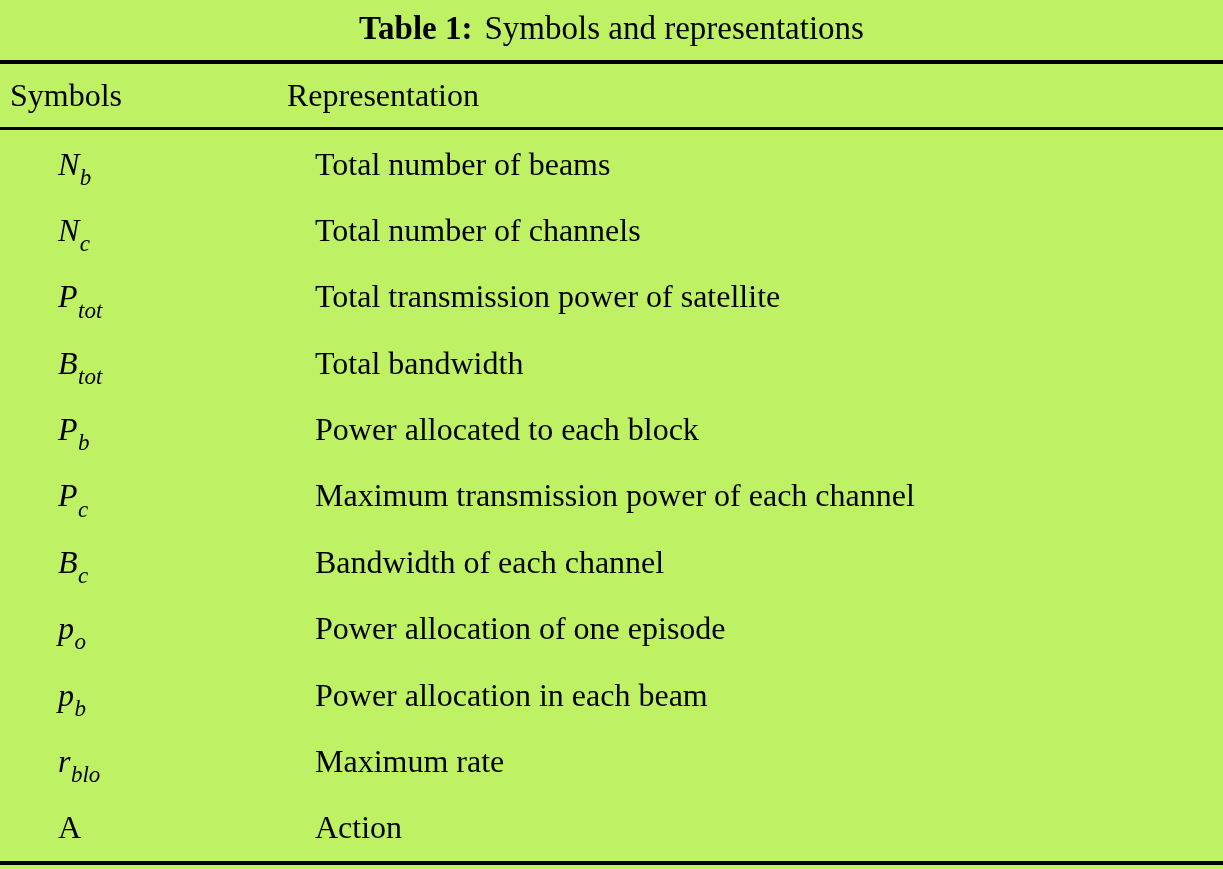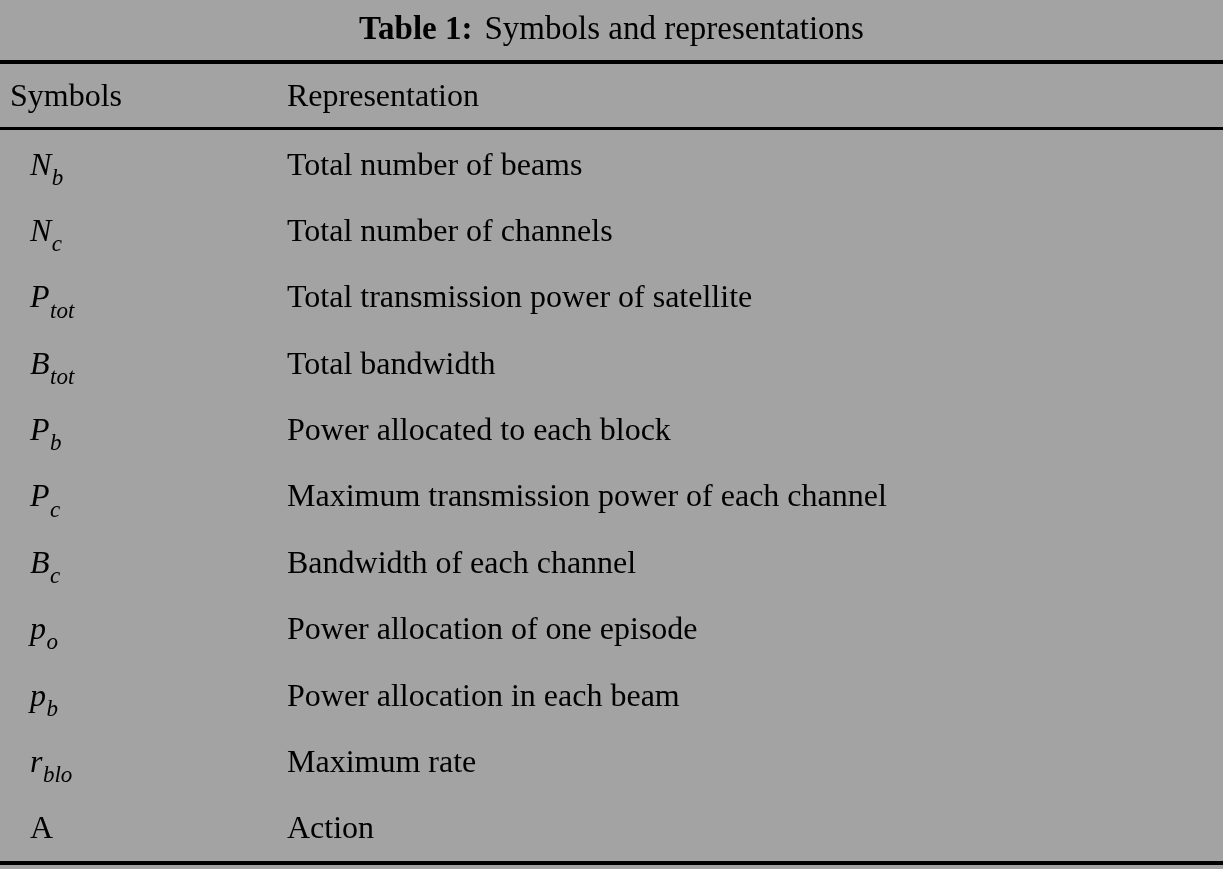--- a/index.html
+++ b/index.html
@@ -5,21 +5,21 @@
   html, body { margin: 0; padding: 0; }
   body {
     width: 1223px; height: 869px;
     background: #ffffff;
     color: #000000;
     font-family: "Liberation Serif", "DejaVu Serif", serif;
   }
   .figure {
     position: relative;
     width: 1223px; height: 869px;
-    background: #a3a3a3;
+    background: #bef264;
     overflow: hidden;
   }
   .caption {
     position: absolute;
     top: 6px; left: 0;
     width: 100%;
     text-align: center;
     font-size: 33px;
     line-height: 44px;
     white-space: nowrap;
@@ -45,20 +45,21 @@
     align-items: center;
     font-size: 32px;
   }
   .rows {
     position: absolute;
     top: 131px; left: 0;
     width: 995px; height: 730px;
     display: flex;
     flex-direction: column;
     justify-content: space-around;
+    padding-left: 28px;
   }
   .row {
     display: flex;
     align-items: center;
     height: 60px;
     font-size: 32px;
   }
   .col-sym {
     width: 287px;
     padding-left: 30px;

